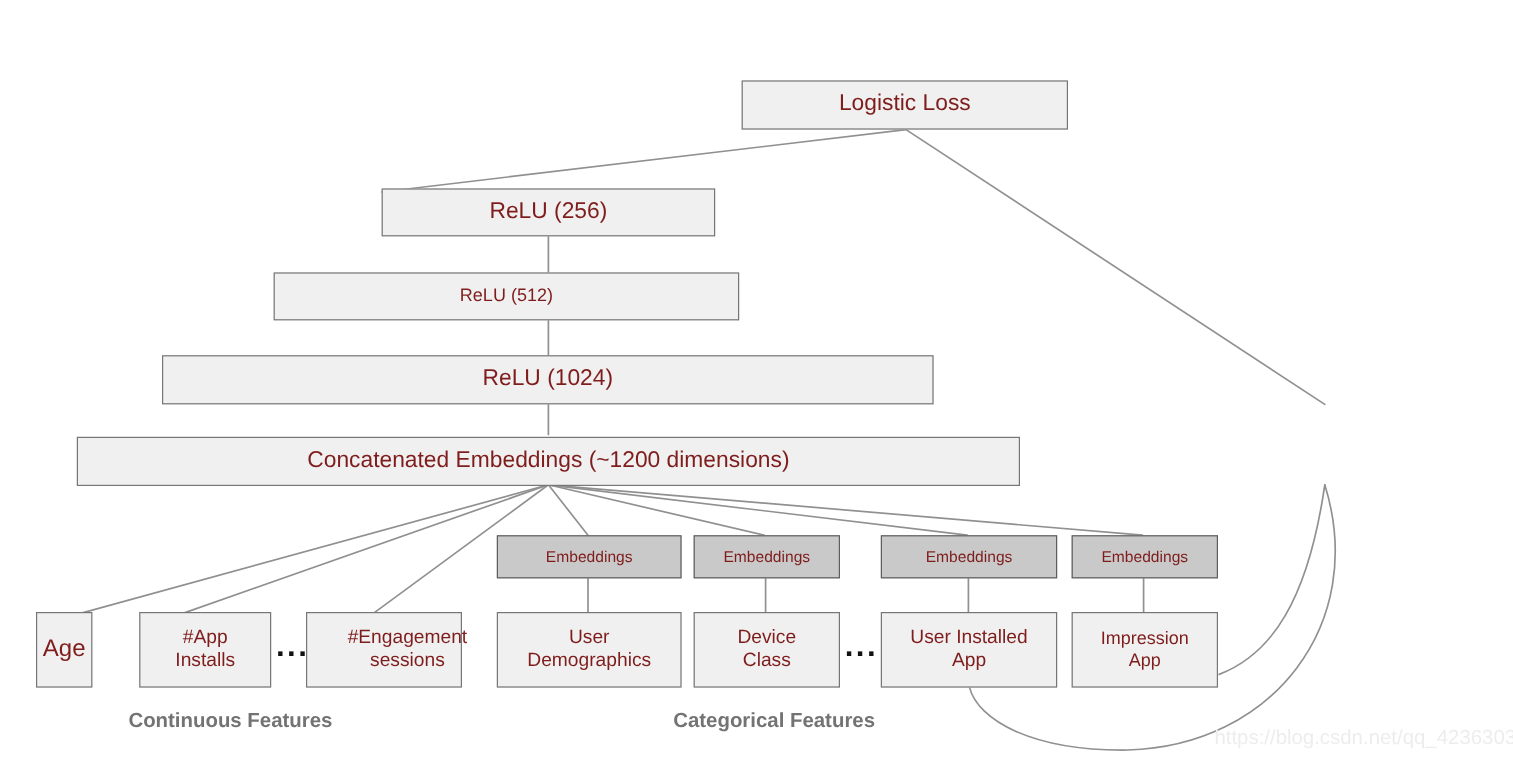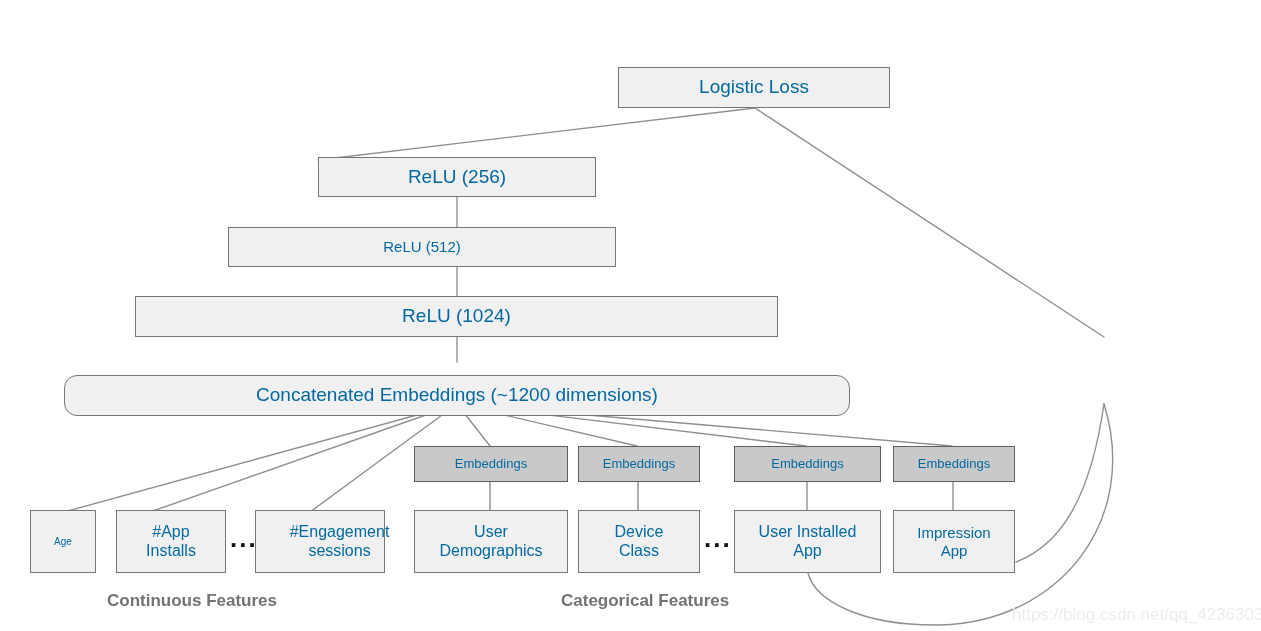--- a/index.html
+++ b/index.html
@@ -26,21 +26,21 @@
     pointer-events: none;
   }
   .node {
     position: absolute;
     box-sizing: border-box;
     display: flex;
     align-items: center;
     justify-content: center;
     text-align: center;
     line-height: 1.18;
-    color: #0369a1;
+    color: #7f1d1d;
     background: #f0f0f0;
     border: 1px solid #7a7a7a;
     z-index: 2;
   }
   .node.light {
     background: #f0f0f0;
     border: 1px solid #767676;
   }
   .node.emb {
     background: #c9c9c9;
@@ -114,41 +114,41 @@
   </div>
 
   <div class="node light" style="left: 228px; top: 227px; width: 388px; height: 40px; font-size: 15px;">
     <span class="lbl">ReLU (512)</span>
   </div>
 
   <div class="node light" style="left: 135px; top: 296px; width: 643px; height: 41px; font-size: 19px;">
     <span class="lbl">ReLU (1024)</span>
   </div>
 
-  <div class="node light" style="left: 64px; top: 375px; width: 786px; height: 41px; font-size: 19px; border-radius: 13px;">
+  <div class="node light" style="left: 64px; top: 364px; width: 786px; height: 41px; font-size: 19px;">
     <span class="lbl">Concatenated Embeddings (~1200 dimensions)</span>
   </div>
 
 
   <div id="embeddings-layer">
       <div class="node emb" style="left: 414px; top: 446px; width: 154px; height: 36px; font-size: 13px;">
         <span class="lbl">Embeddings</span>
       </div>
       <div class="node emb" style="left: 578px; top: 446px; width: 122px; height: 36px; font-size: 13px;">
         <span class="lbl">Embeddings</span>
       </div>
       <div class="node emb" style="left: 734px; top: 446px; width: 147px; height: 36px; font-size: 13px;">
         <span class="lbl">Embeddings</span>
       </div>
       <div class="node emb" style="left: 893px; top: 446px; width: 122px; height: 36px; font-size: 13px;">
         <span class="lbl">Embeddings</span>
       </div>
     </div>
   <div id="continuous-layer">
-      <div class="node light" style="left: 30px; top: 510px; width: 66px; height: 63px; font-size: 10px;">
+      <div class="node light" style="left: 30px; top: 510px; width: 47px; height: 63px; font-size: 20px;">
         <span class="lbl">Age</span>
       </div>
       <div class="node light" style="left: 116px; top: 510px; width: 110px; height: 63px; font-size: 16px;">
         <span class="lbl">#App
 Installs</span>
       </div>
       <div class="node light" style="left: 255px; top: 510px; width: 130px; height: 63px; font-size: 16px; padding-left: 39px;">
         <span class="lbl">#Engagement
 sessions</span>
       </div>

